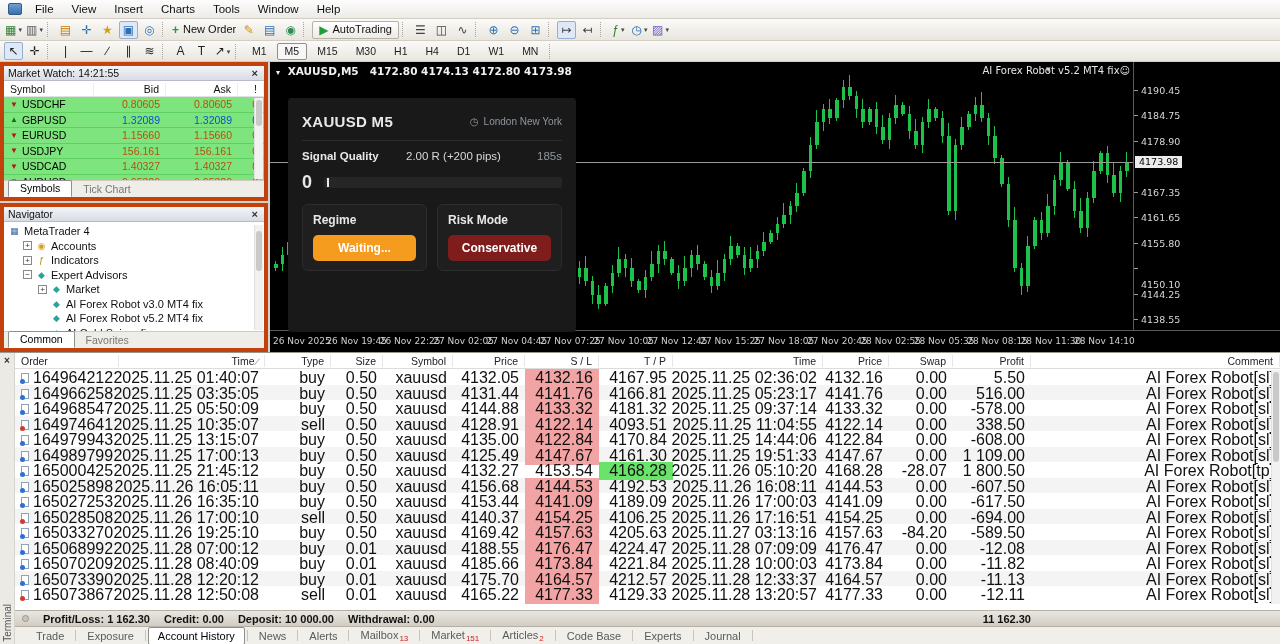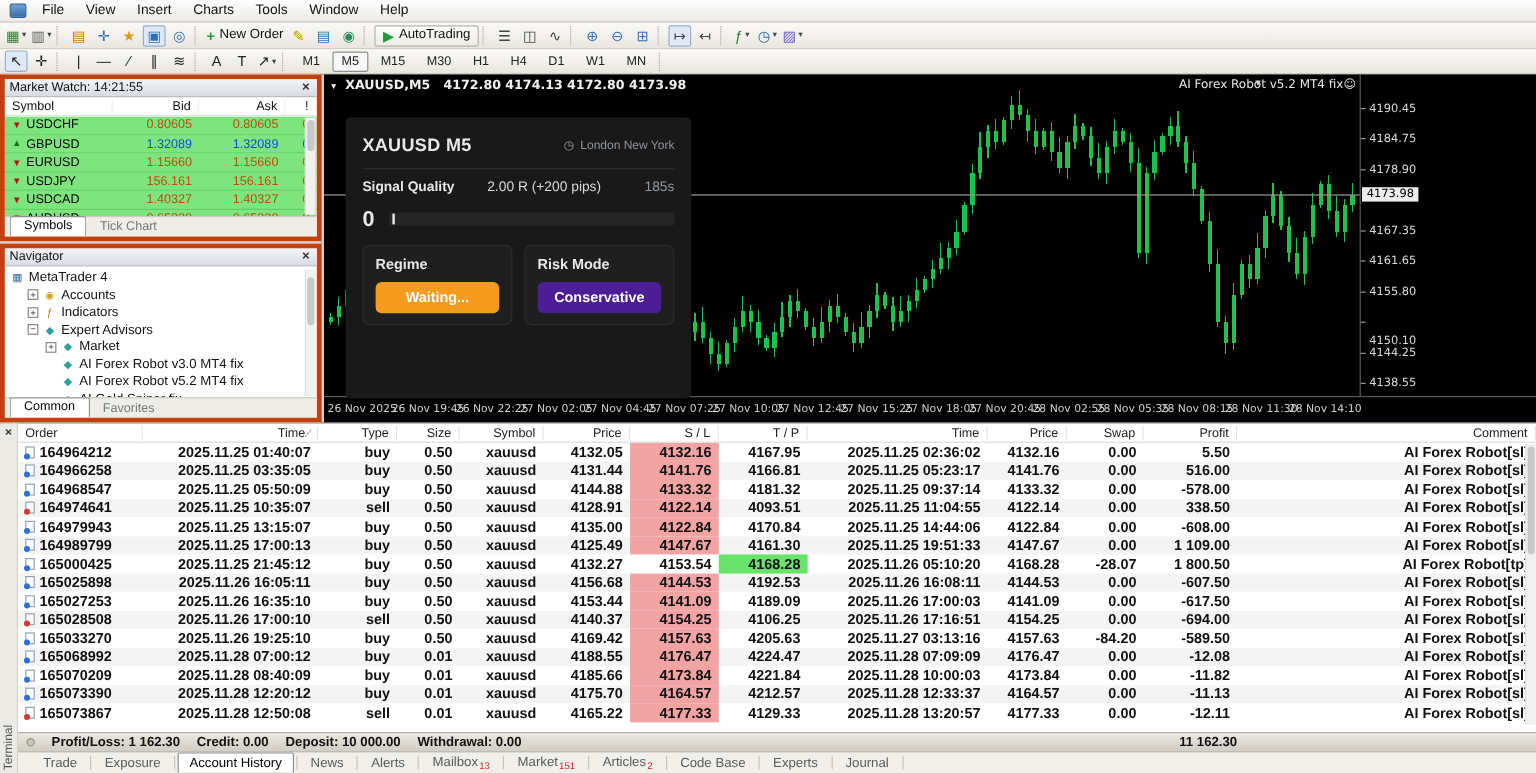--- a/index.html
+++ b/index.html
@@ -77,35 +77,35 @@
   .ea-timer { margin-left:auto; color:#8f969e; }
   .ea-score-row { display:flex; align-items:center; gap:12px; margin-top:7px; }
   .ea-score { font-size:18px; font-weight:bold; }
   .ea-bar { flex:1; height:11px; background:#262626; border-radius:2px; position:relative; }
   .ea-bar-cursor { position:absolute; left:3px; top:1px; bottom:1px; width:2px; background:#e8e8e8; }
   .ea-cards { display:grid; grid-template-columns:1fr 1fr; gap:10px; margin-top:11px; }
   .ea-card { background:#1f1f1f; border:1px solid #2d2d2d; border-radius:6px; padding:8px 10px 9px; }
   .ea-card-label { font-size:12px; font-weight:bold; margin-bottom:8px; }
   .ea-btn { height:26px; border-radius:5px; display:flex; align-items:center; justify-content:center; font-size:12px; font-weight:bold; color:#fff; }
   .ea-btn.orange { background:#f59b1e; }
-  .ea-btn.green  { background:#4c1d95; }
+  .ea-btn.green  { background:#7f1d1d; }
   .ea-card-text { font-size:10.5px; color:#8f969e; white-space:nowrap; overflow:hidden; }
 
   
   #terminal { height:292px; display:flex; background:#fff; border-top:1px solid #9a968c; --tcols:104px 146px 66px 52px 70px 72px 74px 74px 150px 66px 64px 78px 1fr; }
   #term-strip { width:15px; background:#eceae4; border-right:1px solid #d8d4cc; display:flex; flex-direction:column; justify-content:space-between; align-items:center; padding:2px 0; }
   #term-close { font-size:10px; font-weight:bold; color:#333; }
   #term-side-label { writing-mode:vertical-rl; transform:rotate(180deg); font-size:10px; color:#555; }
   #term-content { flex:1; display:flex; flex-direction:column; position:relative; overflow:hidden; }
   #term-header { display:grid; grid-template-columns:var(--tcols); height:16px; font-size:10.5px; border-bottom:1px solid #dcdcdc; align-items:center; flex:none; }
   .th-cell { padding:0 6px; text-align:right; border-right:1px solid #e6e6e6; white-space:nowrap; color:#222; }
   .th-cell.first { text-align:left; }
   .sortmark { font-style:italic; color:#777; font-size:9px; margin-left:2px; }
   #term-rows { flex:1; overflow:hidden; }
-  .t-row { display:grid; grid-template-columns:var(--tcols); height:15.5px; font-size:12px; align-items:stretch;font-weight:bold; }
+  .t-row { display:grid; grid-template-columns:var(--tcols); height:15.5px; font-size:16px; align-items:stretch; }
   .t-row:nth-child(even) { background:#f4f4f4; }
   .t-cell { padding:0 6px; text-align:right; white-space:nowrap; display:flex; align-items:center; justify-content:flex-end; }
   .t-cell.first { justify-content:flex-start; gap:4px; }
   .hl-loss { background:#f2a3a3; }
   .hl-win { background:#69e369; }
   .ord-ic { width:8px; height:10px; border:1px solid #8fa3b8; background:#fff; position:relative; flex:none; }
   .ord-dot { position:absolute; width:5px; height:5px; border-radius:50%; left:-2px; bottom:-2px; }
   #term-summary { height:17px; flex:none; background:linear-gradient(#eae7e1,#d2cdc3); border-top:1px solid #b4b0a6; border-bottom:1px solid #b4b0a6; font-size:11px; font-weight:bold; display:flex; align-items:center; padding-left:7px; gap:14px; position:relative; }
   .sum-dot { width:7px; height:7px; border-radius:50%; background:#c9c5bb; border:1px solid #9a968c; flex:none; }
   #balance-total { position:absolute; left:938px; width:78px; text-align:right; }

